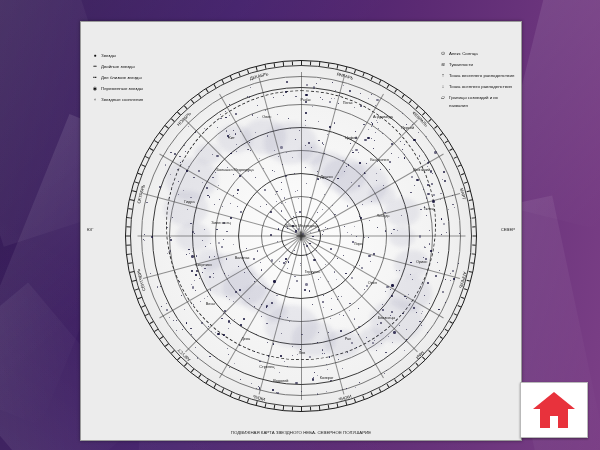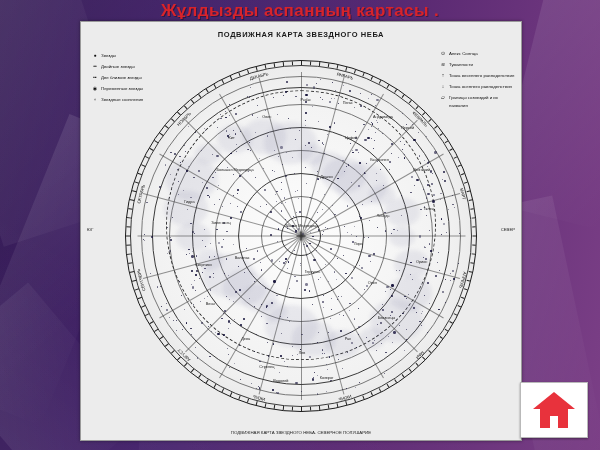--- a/index.html
+++ b/index.html
@@ -257,25 +257,23 @@
 
 <div class="slide">
 
   <div class="bg-shard shard-a"></div>
   <div class="bg-shard shard-b"></div>
   <div class="bg-shard shard-c"></div>
   <div class="bg-shard shard-d"></div>
   <div class="bg-shard shard-e"></div>
   <div class="bg-shard shard-f"></div>
 
-  <div class="slide-title">Жұлдызды  аспанның картасы .</div>
 
   <div class="chart-sheet">
 
-    <div class="chart-heading">ПОДВИЖНАЯ КАРТА ЗВЕЗДНОГО НЕБА</div>
 
     <div class="legend legend-left" id="legend-left">
         <div class="legend-row">
           <span class="legend-sym">●</span>
           <span class="legend-txt">Звезды</span>
         </div>
         <div class="legend-row">
           <span class="legend-sym">••</span>
           <span class="legend-txt">Двойные звезды</span>
         </div>

